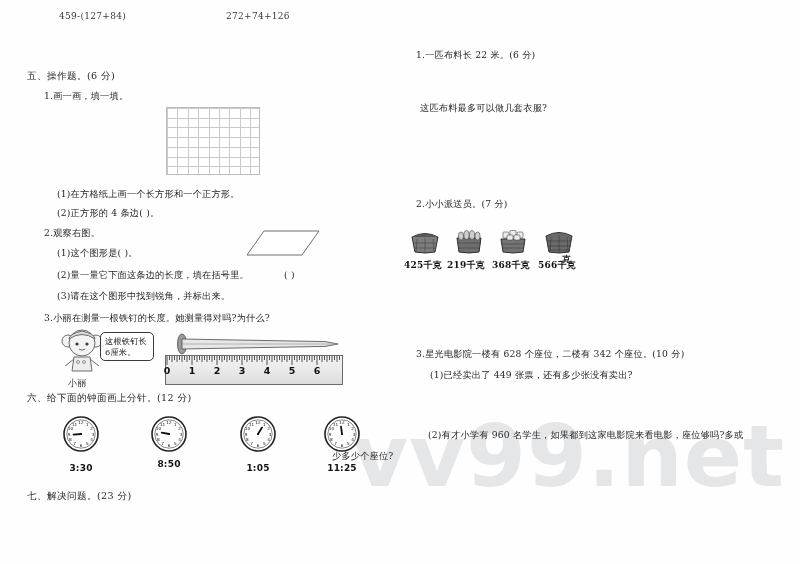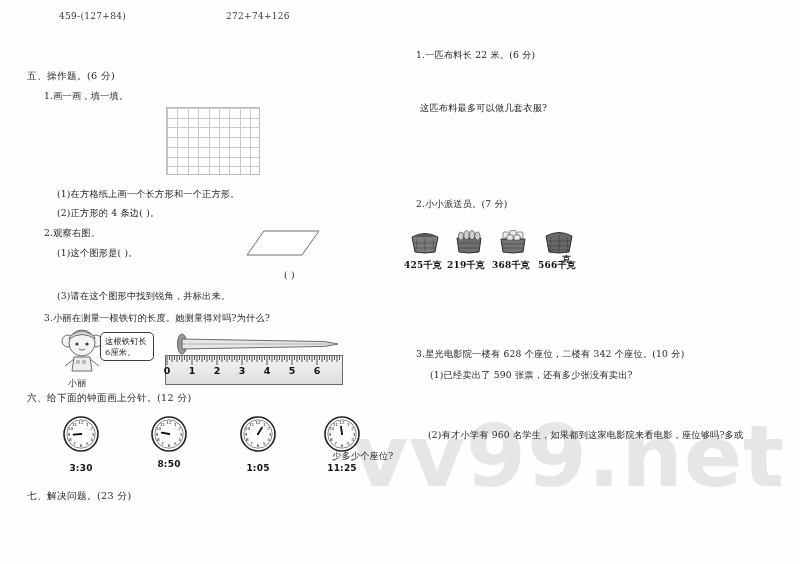--- a/index.html
+++ b/index.html
@@ -226,20 +226,21 @@
 
     <div class="txt" style="left:31px; top:226px;">2.观察右图。</div>
 
     <div class="parallelogram">
       <svg width="74" height="26" viewBox="0 0 74 26">
         <polygon points="18,1 73,1 56,25 1,25" fill="#ffffff" stroke="#6f6f6f" stroke-width="1"></polygon>
       </svg>
     </div>
 
     <div class="txt" style="left:44px; top:246px;">(1)这个图形是(      )。</div>
+    <div class="txt" style="left:44px; top:268px;">(2)量一量它下面这条边的长度，填在括号里。</div>
     <div class="txt" style="left:271px; top:268px;">(     )</div>
     <div class="txt" style="left:44px; top:289px;">(3)请在这个图形中找到锐角，并标出来。</div>
 
     <div class="txt" style="left:31px; top:311px;">3.小丽在测量一根铁钉的长度。她测量得对吗?为什么?</div>
 
     <div class="girl-xiaoli">
       <svg width="44" height="48" viewBox="0 0 44 48">
         <g stroke="#6b6b6b" stroke-width="1" fill="#f3f3f3">
           <circle cx="8" cy="13" r="6"></circle>
           <circle cx="36" cy="13" r="6"></circle>
@@ -529,18 +530,18 @@
     </div>
 
     <div class="basket-label" style="left:4px;">425千克</div>
     <div class="basket-label" style="left:47px;">219千克</div>
     <div class="basket-label" style="left:92px;">368千克</div>
     <div class="basket-label" style="left:138px;">566千克</div>
 
     <div class="txt small" style="left:162px; top:253px; font-weight:bold;">克</div>
 
     <div class="txt" style="left:16px; top:347px;text-align:right;">3.星光电影院一楼有 628 个座位，二楼有 342 个座位。(10 分)</div>
-    <div class="txt" style="left:30px; top:368px;">(1)已经卖出了 590 张票，还有多少张没有卖出?</div>
+    <div class="txt" style="left:30px; top:368px;">(1)已经卖出了 449 张票，还有多少张没有卖出?</div>
     <div class="txt" style="left:28px; top:428px;">(2)有才小学有 960 名学生，如果都到这家电影院来看电影，座位够吗?多或</div>
     <div class="txt" style="left:-68px; top:449px;">少多少个座位?</div>
   </div>
 
 </div>
 
 </body></html>

